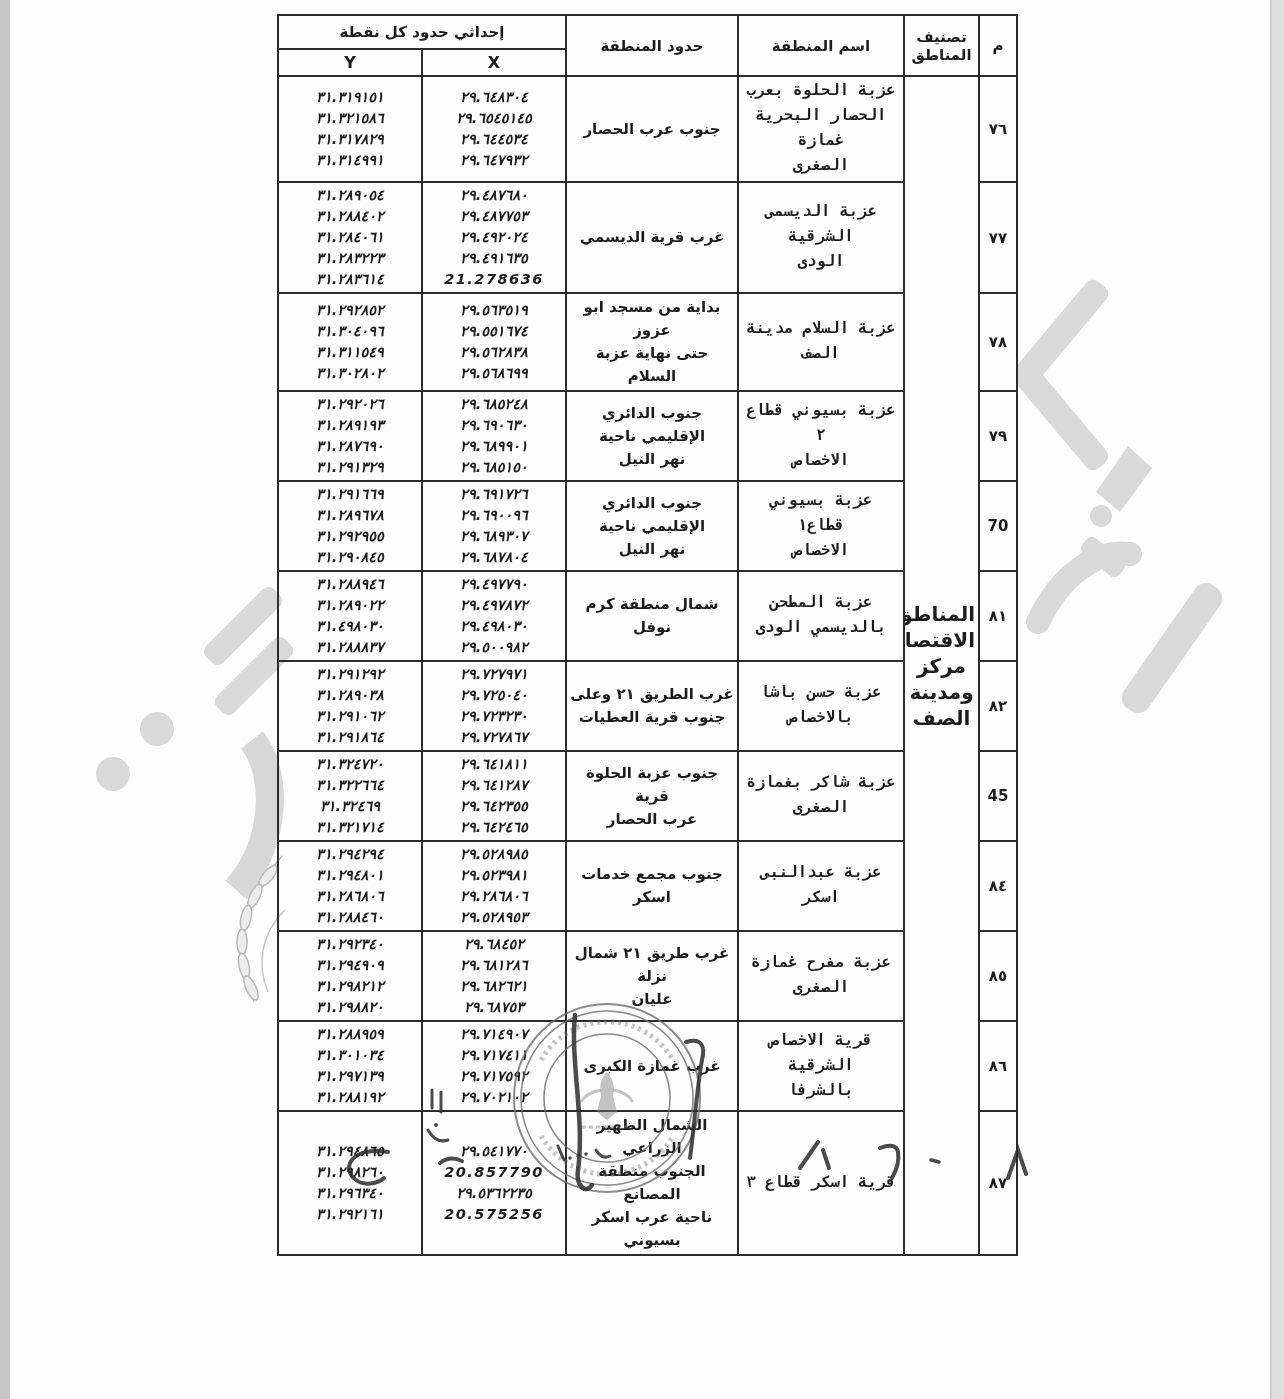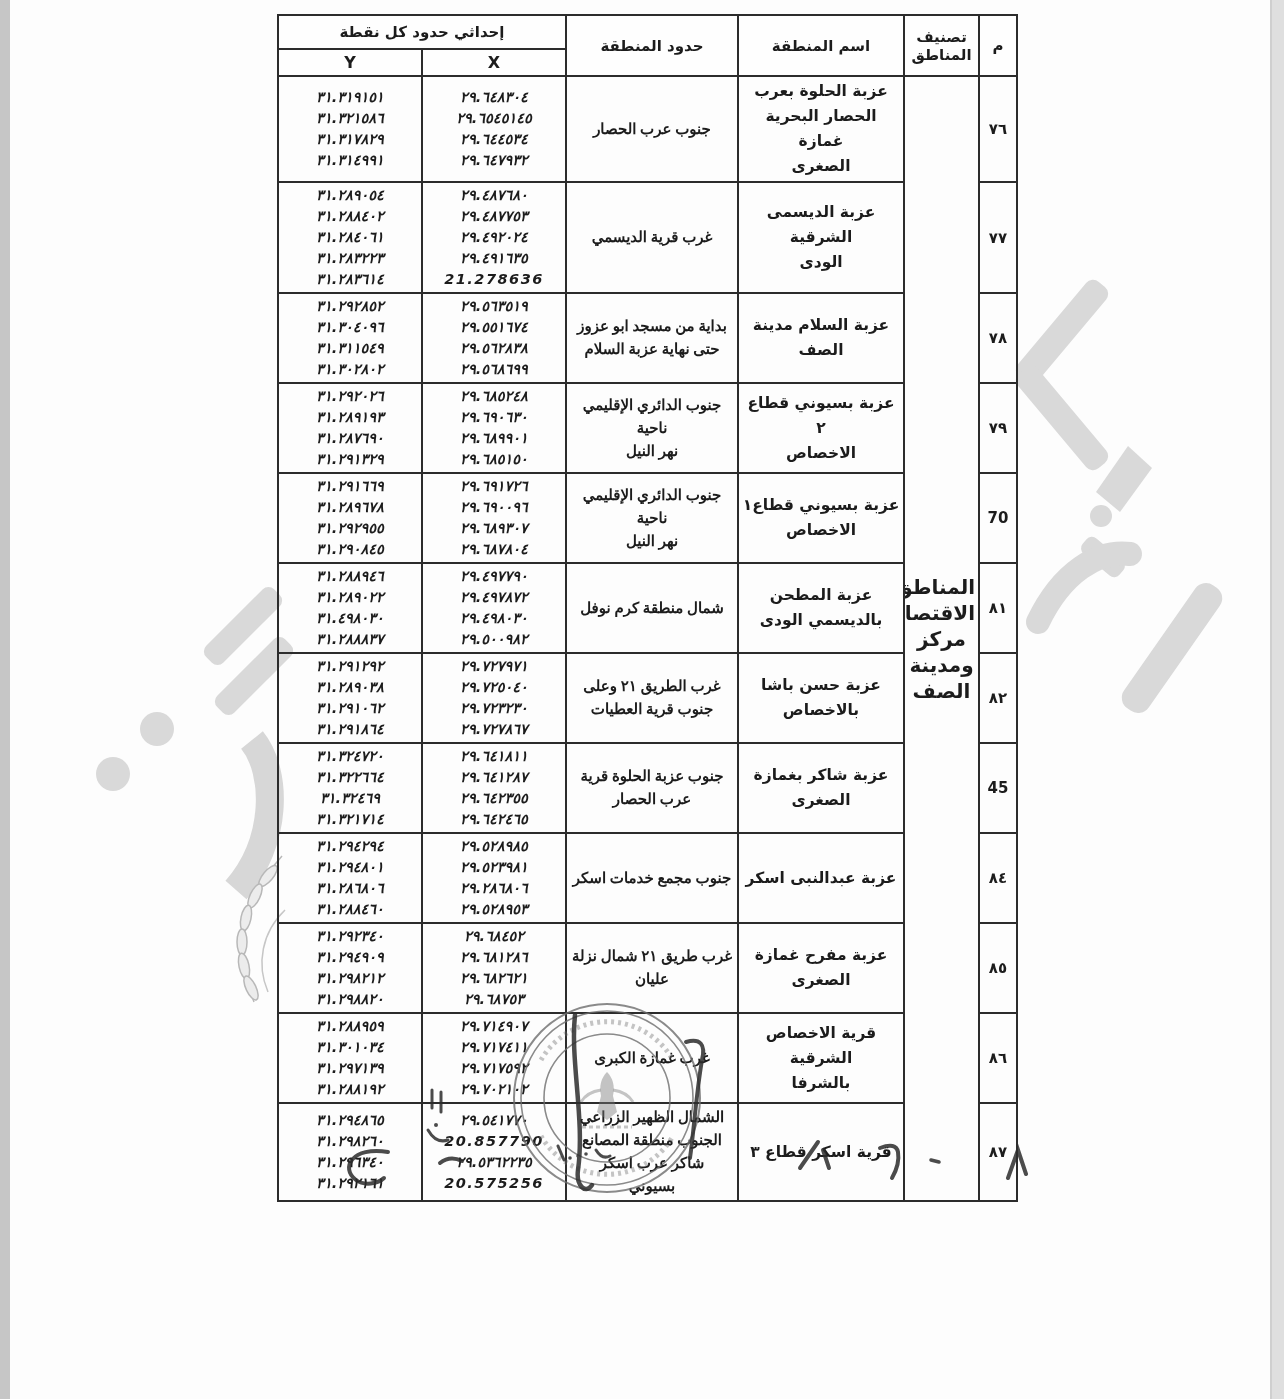--- a/index.html
+++ b/index.html
@@ -20,22 +20,22 @@
   }
   table.doc th,table.doc td{
     border:2px solid #2c2c2c;vertical-align:middle;text-align:center;
     font-weight:bold;padding:2px 3px;overflow:hidden;
   }
   thead th{font-size:15px;line-height:18px;background:rgba(255,255,255,.55);}
   th.axis{font-size:16px;font-family:"DejaVu Sans",sans-serif;}
   td.coords-cell{font-size:14.5px;font-style:italic;}
   td.coords-cell .num{line-height:21px;letter-spacing:1.5px;white-space:nowrap;}
   td.name-cell{font-size:15.5px;}
-  td.name-cell div{line-height:25px;}
-  td.boundaries-cell{font-size:15px;font-family:Liberation Serif, serif;}
+  td.name-cell div{line-height:25px;font-family:Liberation Mono, monospace;}
+  td.boundaries-cell{font-size:15px;}
   td.boundaries-cell div{line-height:23px;}
   td.classification-cell{font-size:20px;margin-top:37px;}
   td.classification-cell div{line-height:26px;}
   td.serial-cell{font-size:15px;}
   tr.hdr1{height:34px;} tr.hdr2{height:27px;}
 </style>
 </head>
 <body>
 
 <svg class="layer" style="left:0;top:0;" width="1284" height="1399" viewBox="0 0 1284 1399">
@@ -362,21 +362,21 @@
           </td>
   </tr>
         <tr>
     <td class="serial-cell">٨٧</td>
     <td class="name-cell">
             <div>قرية اسكر قطاع ٣</div>
           </td>
     <td class="boundaries-cell">
             <div>الشمال الظهير الزراعي</div>
             <div>الجنوب منطقة المصانع</div>
-            <div>شاكر عرب اسكر</div>
+            <div>ناحية عرب اسكر</div>
             <div>بسيوني</div>
           </td>
     <td class="coords-cell">
             <div class="num">٢٩.٥٤١٧٧٠</div>
             <div class="num">20.857790</div>
             <div class="num">٢٩.٥٣٦٢٢٣٥</div>
             <div class="num">20.575256</div>
           </td>
     <td class="coords-cell">
             <div class="num">٣١.٢٩٤٨٦٥</div>

